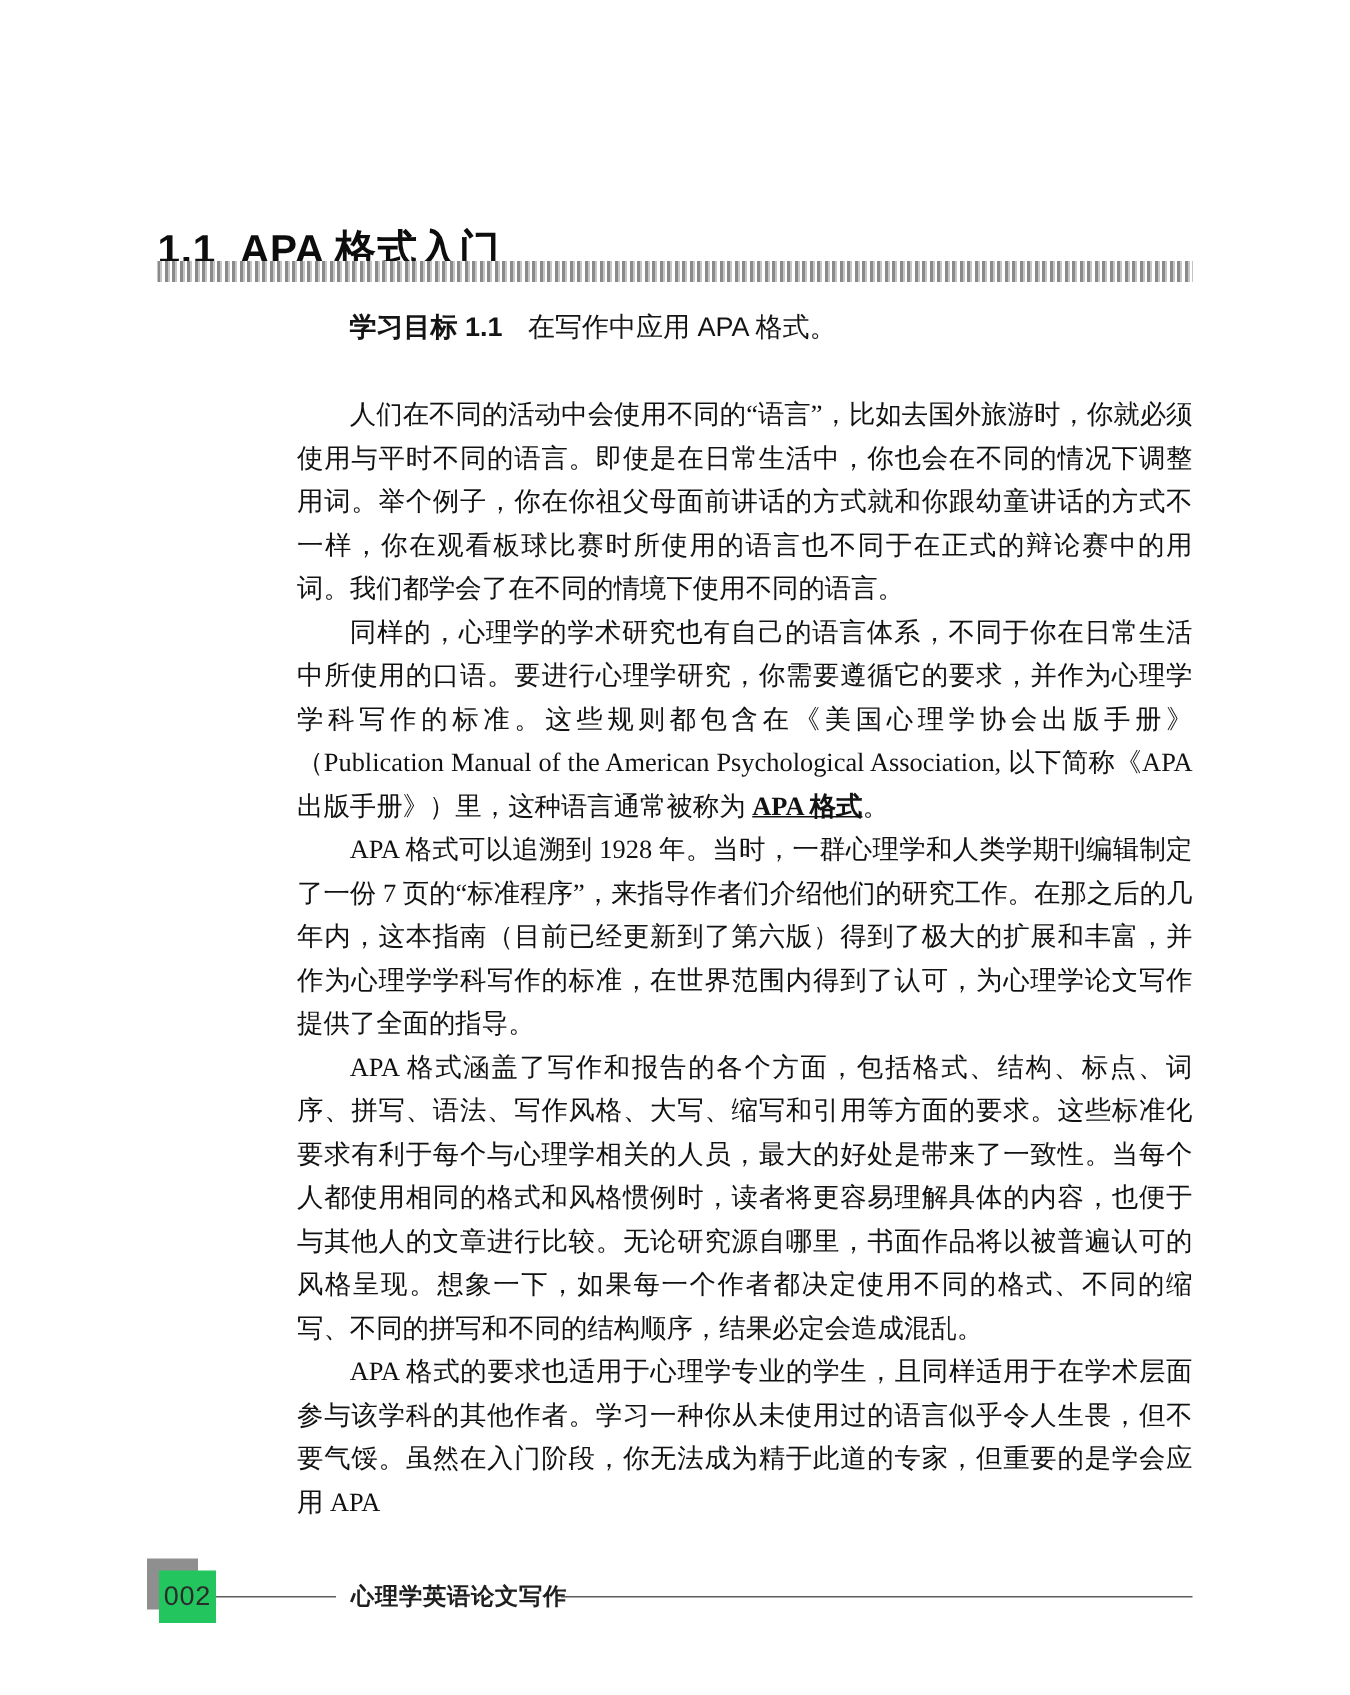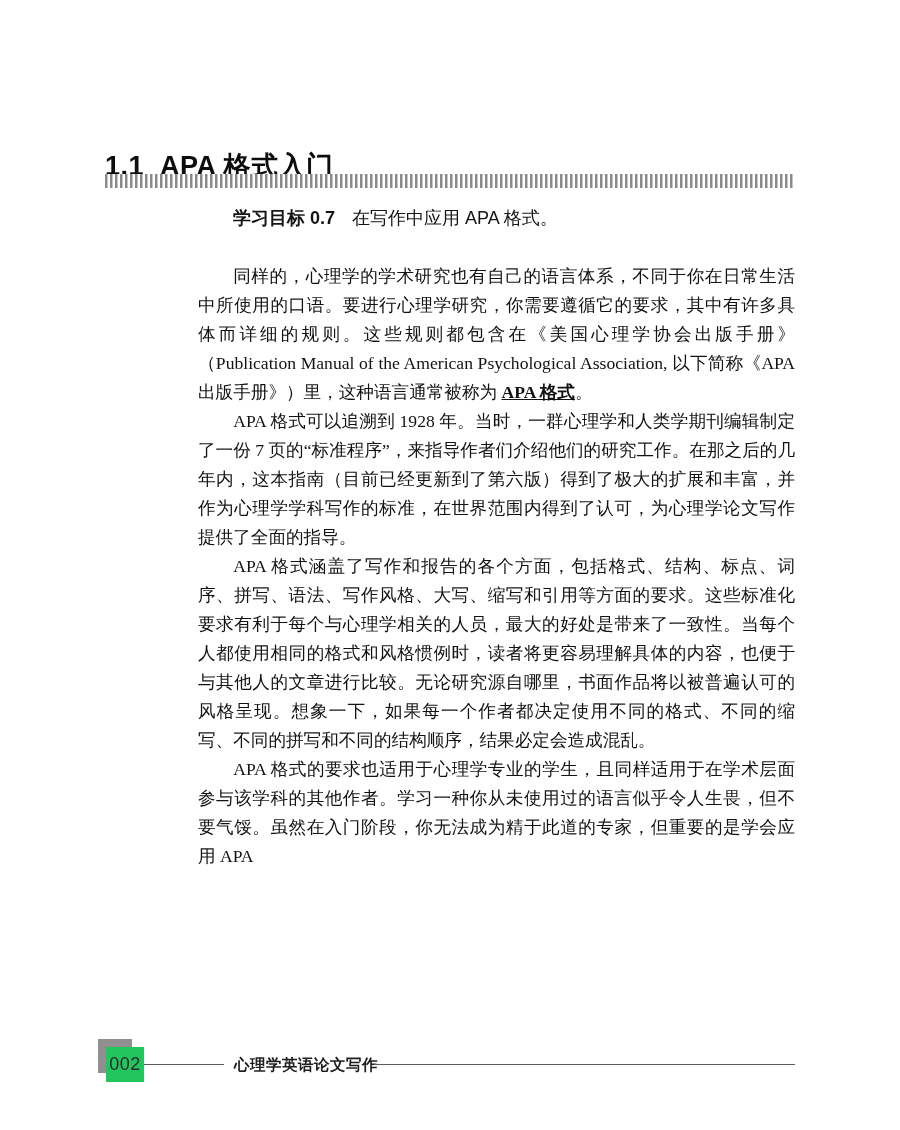--- a/index.html
+++ b/index.html
@@ -119,25 +119,26 @@
 
 <div class="page">
 
   <h1 class="section-heading">
     <span class="sec-num">1.1</span><span>APA 格式入门</span>
   </h1>
 
   <div class="tick-band"></div>
 
   <div class="objective">
-    <span class="obj-label">学习目标 0.7</span><span>在写作中应用 APA 格式。</span>
+    <span class="obj-label">学习目标 1.1</span><span>在写作中应用 APA 格式。</span>
   </div>
 
   <div class="body-text">
-    <p><span>同样的，心理学的学术研究也有自己的语言体系，不同于你在日常生活中所使用的口语。要进行心理学研究，你需要遵循它的要求，其中有许多具体而详细的规则。这些规则都包含在《美国心理学协会出版手册》（</span><span class="run-italic">Publication Manual of the American Psychological Association,</span><span> 以下简称《APA 出版手册》）里，这种语言通常被称为 </span><span class="run-bold">APA 格式</span><span>。</span></p>
+    <p><span>人们在不同的活动中会使用不同的“语言”，比如去国外旅游时，你就必须使用与平时不同的语言。即使是在日常生活中，你也会在不同的情况下调整用词。举个例子，你在你祖父母面前讲话的方式就和你跟幼童讲话的方式不一样，你在观看板球比赛时所使用的语言也不同于在正式的辩论赛中的用词。我们都学会了在不同的情境下使用不同的语言。</span></p>
+    <p><span>同样的，心理学的学术研究也有自己的语言体系，不同于你在日常生活中所使用的口语。要进行心理学研究，你需要遵循它的要求，并作为心理学学科写作的标准。这些规则都包含在《美国心理学协会出版手册》（</span><span class="run-italic">Publication Manual of the American Psychological Association,</span><span> 以下简称《APA 出版手册》）里，这种语言通常被称为 </span><span class="run-bold">APA 格式</span><span>。</span></p>
     <p><span>APA 格式可以追溯到 1928 年。当时，一群心理学和人类学期刊编辑制定了一份 7 页的“标准程序”，来指导作者们介绍他们的研究工作。在那之后的几年内，这本指南（目前已经更新到了第六版）得到了极大的扩展和丰富，并作为心理学学科写作的标准，在世界范围内得到了认可，为心理学论文写作提供了全面的指导。</span></p>
     <p><span>APA 格式涵盖了写作和报告的各个方面，包括格式、结构、标点、词序、拼写、语法、写作风格、大写、缩写和引用等方面的要求。这些标准化要求有利于每个与心理学相关的人员，最大的好处是带来了一致性。当每个人都使用相同的格式和风格惯例时，读者将更容易理解具体的内容，也便于与其他人的文章进行比较。无论研究源自哪里，书面作品将以被普遍认可的风格呈现。想象一下，如果每一个作者都决定使用不同的格式、不同的缩写、不同的拼写和不同的结构顺序，结果必定会造成混乱。</span></p>
     <p><span>APA 格式的要求也适用于心理学专业的学生，且同样适用于在学术层面参与该学科的其他作者。学习一种你从未使用过的语言似乎令人生畏，但不要气馁。虽然在入门阶段，你无法成为精于此道的专家，但重要的是学会应用 APA</span></p>
   </div>
 
   <div class="badge-back"></div>
   <div class="badge-front">002</div>
   <div class="footer-rule footer-rule-left"></div>
   <div class="footer-book-title">心理学英语论文写作</div>
   <div class="footer-rule footer-rule-right"></div>

